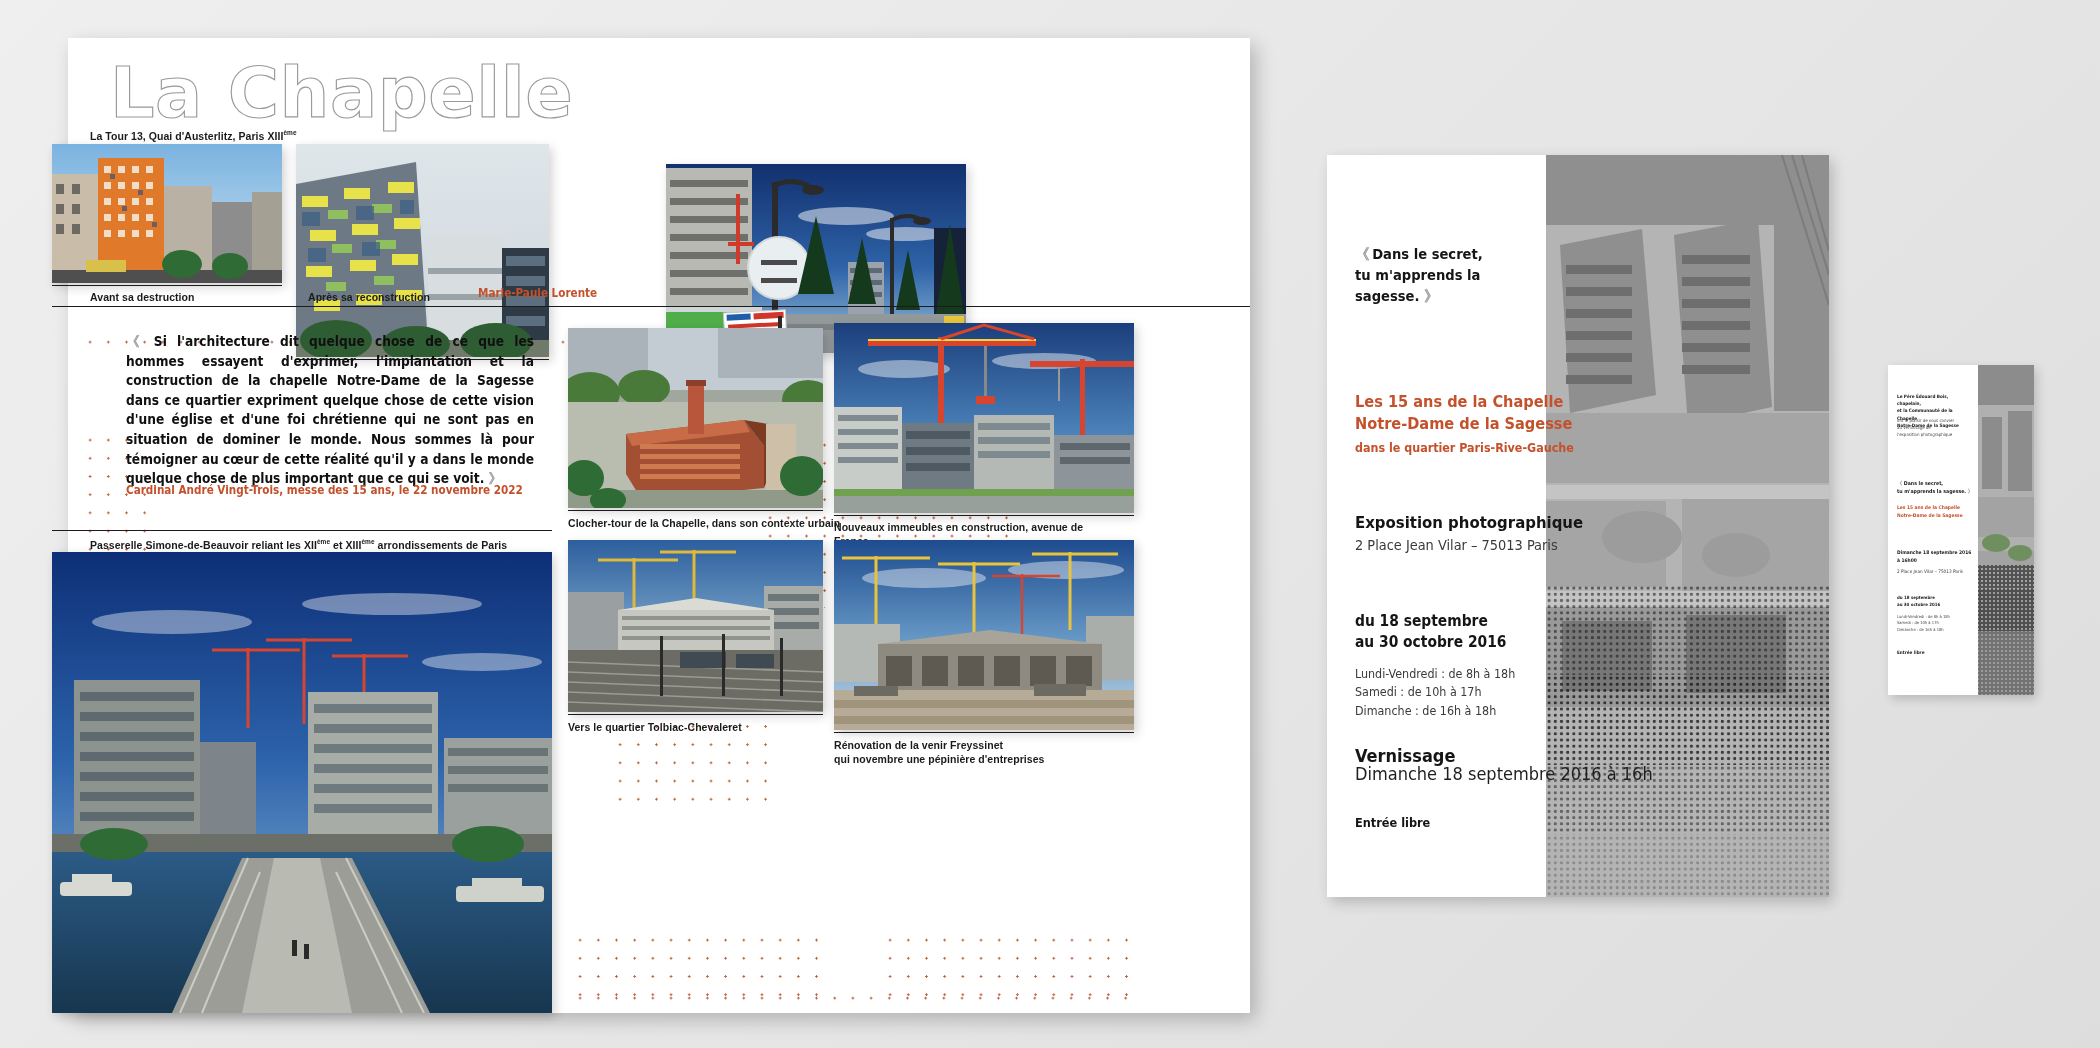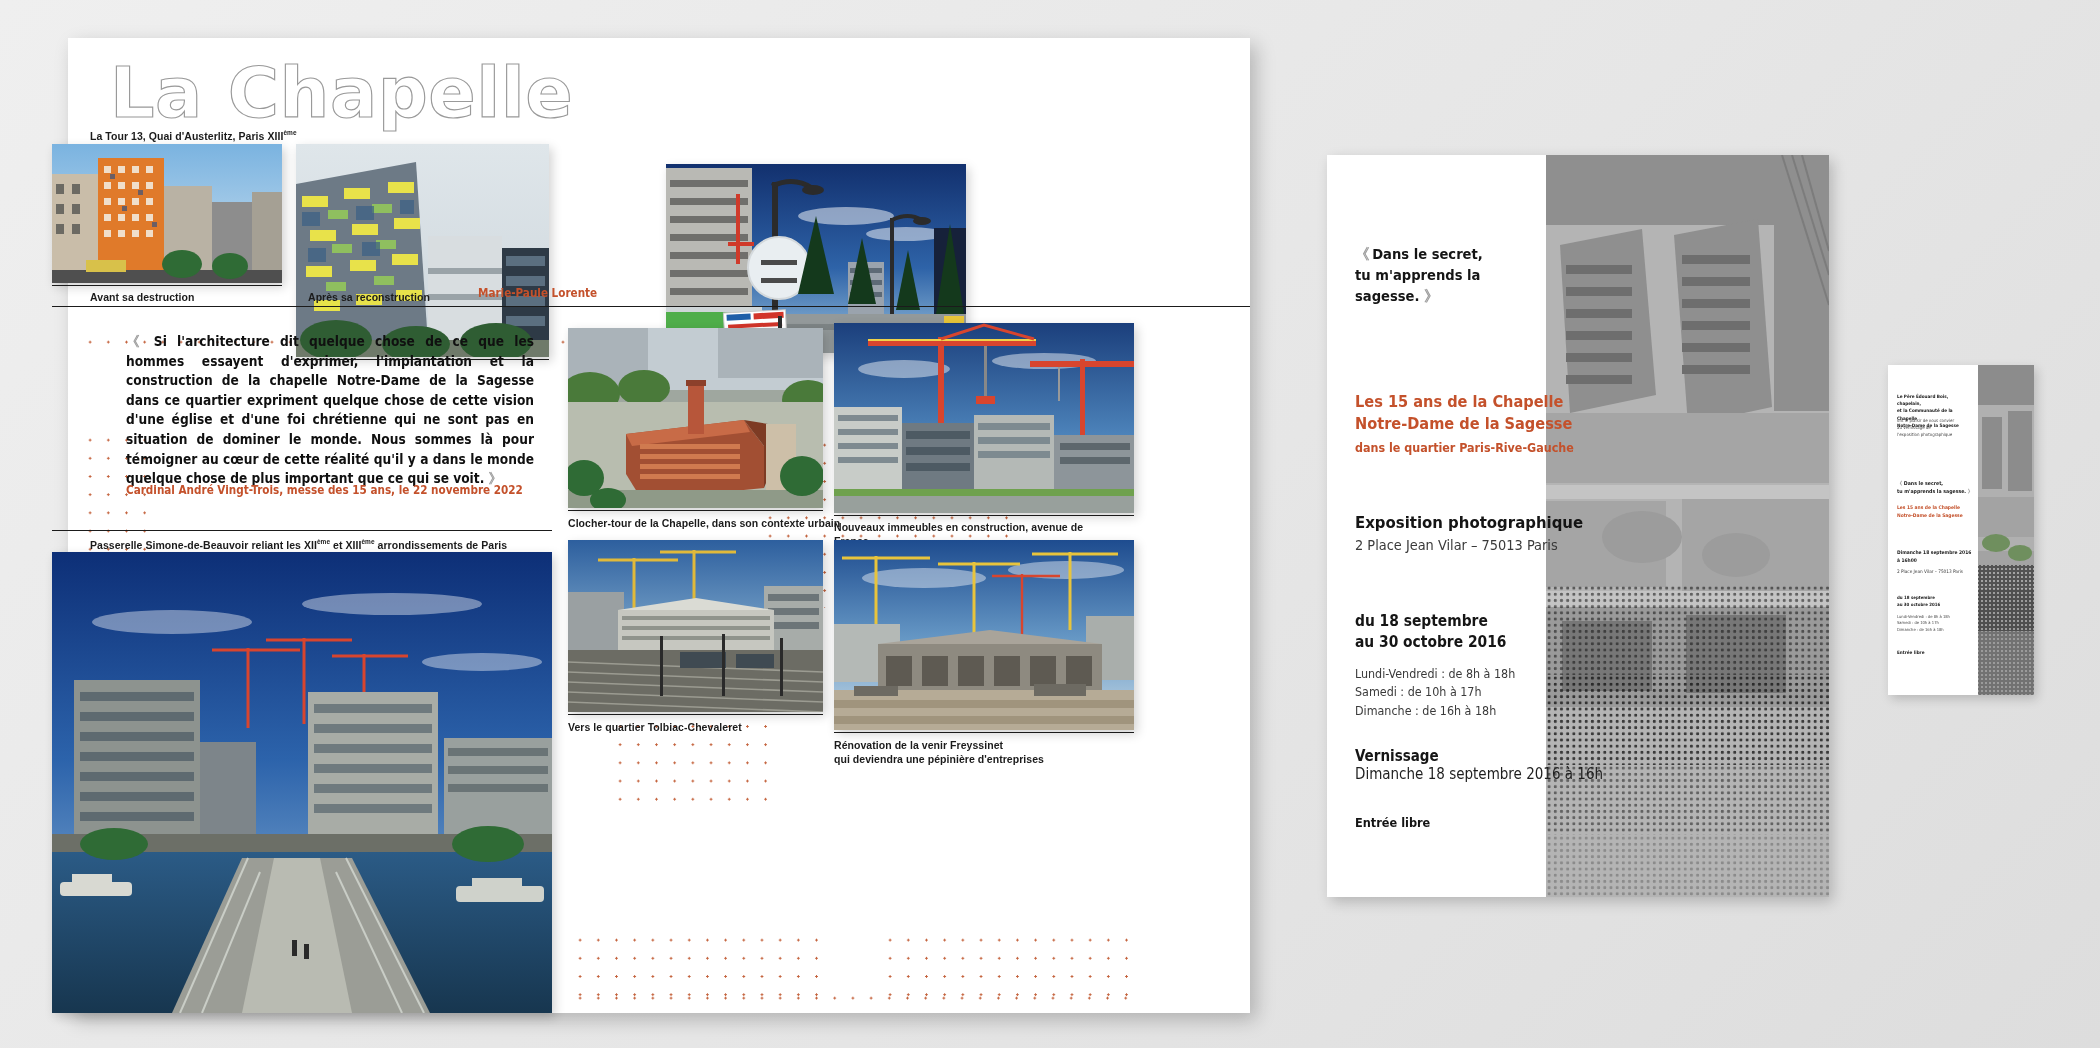--- a/index.html
+++ b/index.html
@@ -612,21 +612,21 @@
             <rect x="200" y="144" width="52" height="12"></rect>
           </g>
       </svg>
     </div>
 
     <div class="rule" style="left:500px; top:676px; width:255px;"></div>
     <div class="cap" style="left:500px; top:682px;">Vers le quartier Tolbiac-Chevaleret</div>
     <div class="rule" style="left:766px; top:694px; width:300px;"></div>
     <div class="cap" style="left:766px; top:700px; width:280px;">
       <span>Rénovation de la venir Freyssinet</span><br>
-      <span>qui deviendra une pépinière d'entreprises</span>
+      <span>qui novembre une pépinière d'entreprises</span>
     </div>
   </div>
 
   <div class="panel shadow-md" id="poster">
 
     <div id="poster-photo">
       <svg width="283" height="742" viewBox="0 0 283 742" preserveAspectRatio="none">
         <rect width="283" height="742" fill="#b4b4b4"></rect>
 
         <g fill="#8f8f8f">
@@ -701,21 +701,21 @@
     <div class="ptxt" style="left:28px; top:456px; font-size:15.4px; line-height:21px; font-weight:700;">
       <span>du 18 septembre</span><br>
       <span>au 30 octobre 2016</span>
     </div>
     <div class="ptxt" style="left:28px; top:510px; font-size:12.4px; line-height:18.4px; color:#3a3a3a;">
       <span>Lundi-Vendredi : de 8h à 18h</span><br>
       <span>Samedi : de 10h à 17h</span><br>
       <span>Dimanche : de 16h à 18h</span>
     </div>
 
-    <div class="ptxt" style="left:28px; top:592px; font-size:15px; line-height:18.4px; font-weight:700;">
+    <div class="ptxt" style="left:28px; top:592px; font-size:18px; line-height:18.4px; font-weight:700;">
       <span>Vernissage</span><br>
       <span style="font-weight:400; color:#1f1f1f;">Dimanche 18 septembre 2016 à 16h</span>
     </div>
 
     <div class="ptxt" style="left:28px; top:660px; font-size:12.6px; font-weight:700;">Entrée libre</div>
   </div>
 
   <div class="panel shadow-sm" id="card">
     <div id="card-photo">
       <svg width="56" height="330" viewBox="0 0 56 330" preserveAspectRatio="none">

